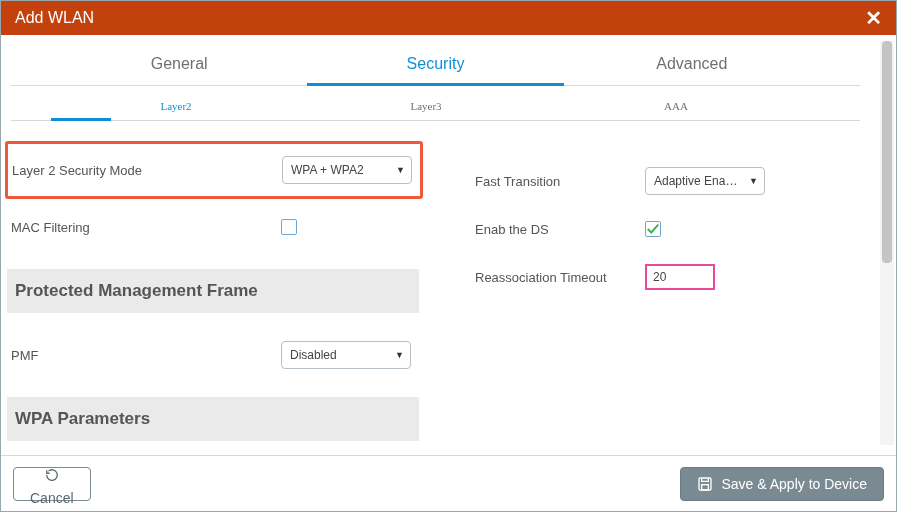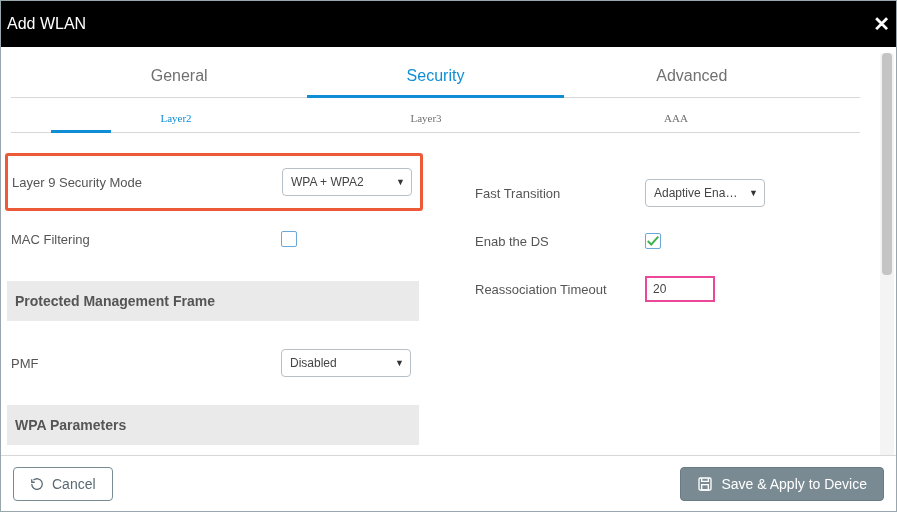--- a/index.html
+++ b/index.html
@@ -11,27 +11,27 @@
     color: #555;
     background: #fff;
     overflow: hidden;
   }
   .modal {
     width: 897px; height: 512px;
     position: relative;
     border: 1px solid #9aa6ad;
   }
   .titlebar {
-    height: 46px;
-    background: #000000;
+    height: 34px;
+    background: #c2410c;
     color: #fff;
     display: flex;
     align-items: center;
     justify-content: space-between;
-    padding: 0 6px;
+    padding: 0 14px;
     font-size: 16px;
   }
   .titlebar .close { font-size: 20px; cursor: pointer; font-weight: bold; }
   .body {
     position: relative;
     height: calc(100% - 38px - 56px);
     padding: 0 6px 0 0;
   }
   .scroll {
     position: absolute;
@@ -115,21 +115,21 @@
     margin-left: -6px;
     width: calc(100% + 14px);
   }
   .section-header {
     background: #eaeaea;
     font-weight: bold;
     color: #555;
     padding: 12px 8px;
     margin-left: -4px;
     margin-right: -4px;
-    font-size: 14px;
+    font-size: 17px;
     margin-top: 14px;
     margin-bottom: 14px;
   }
   select, .select {
     appearance: none;
     -webkit-appearance: none;
     height: 28px;
     width: 130px;
     border: 1px solid #b7c0c6;
     border-radius: 4px;
@@ -185,20 +185,21 @@
     align-items: center;
     gap: 8px;
     padding: 0 16px;
     cursor: pointer;
     font-size: 14px;
   }
   .btn.cancel {
     border: 1.5px solid #7a8a93;
     color: #5a6a73;
     background: #fff;
+    flex-direction: column;
   }
   .btn.save {
     background: #7a8a93;
     color: #fff;
     border: 1px solid #6b7b83;
   }
   .icon { display: inline-flex; }
 </style>
 </head>
 <body>
@@ -227,21 +228,21 @@
         <div class="tab active">Layer2</div>
         <div class="tab">Layer3</div>
         <div class="tab">AAA</div>
       </div>
 
       <div class="form-area">
 
         <div class="col">
 
           <div class="row highlight">
-            <span class="lbl">Layer 9 Security Mode</span>
+            <span class="lbl">Layer 2 Security Mode</span>
             <div class="select">
               <span class="val">WPA + WPA2</span>
               <span class="caret">▼</span>
             </div>
           </div>
 
           <div class="row">
             <span class="lbl">MAC Filtering</span>
             <span class="chk">
               

